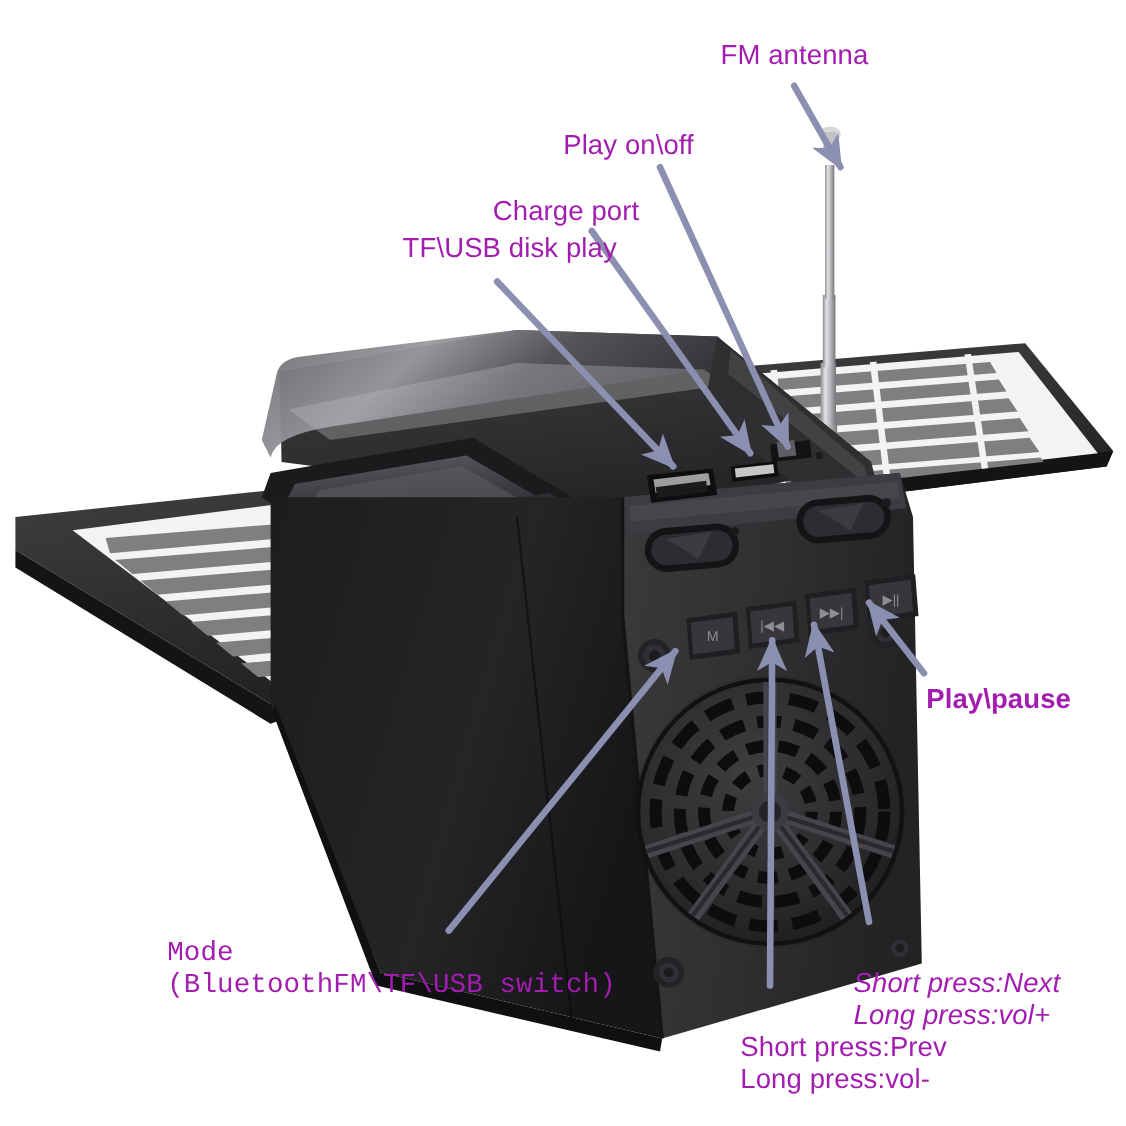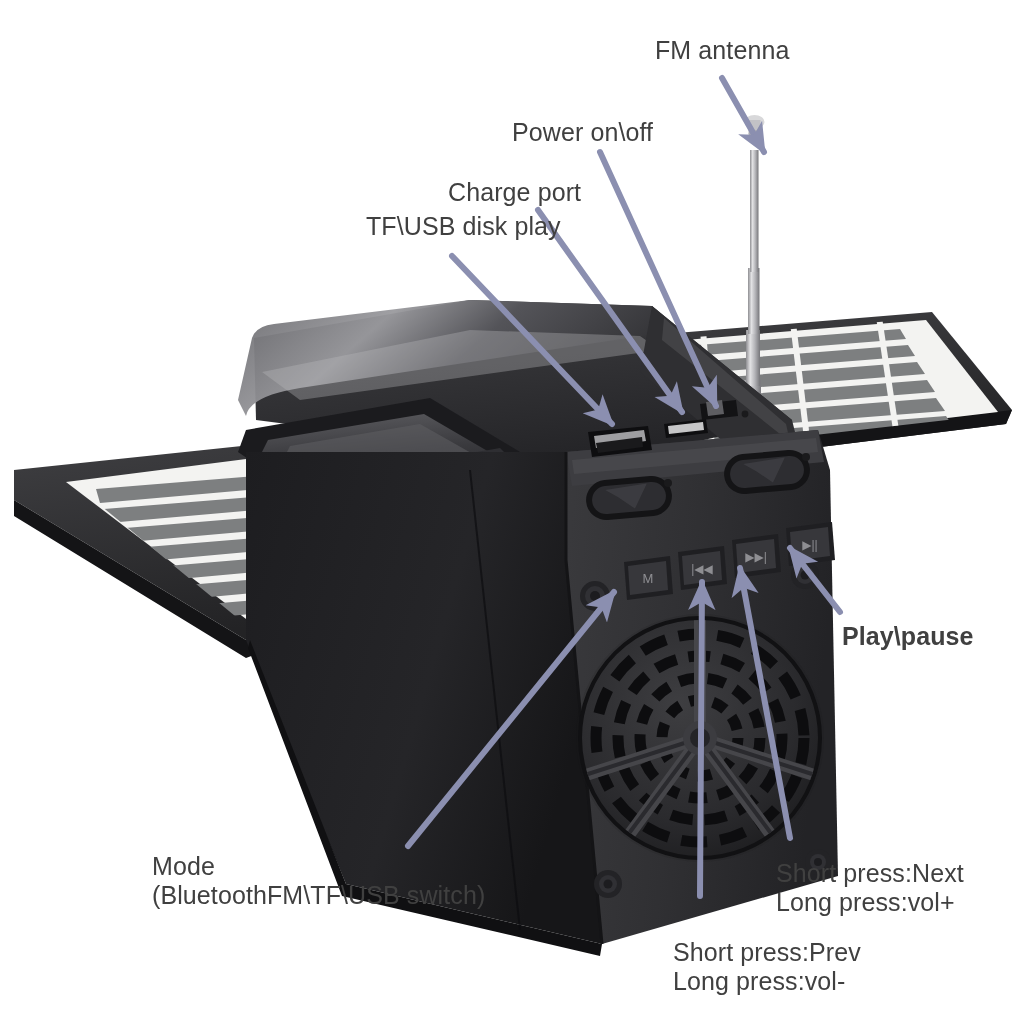--- a/index.html
+++ b/index.html
@@ -1,20 +1,20 @@
 <!DOCTYPE html>
 <html><head>
 <meta charset="utf-8">
 <style>
   html,body{margin:0;padding:0;background:#ffffff;}
   body{width:1024px;height:1024px;overflow:hidden;
        font-family:"Liberation Sans","DejaVu Sans",sans-serif;}
   #stage{position:relative;width:1024px;height:1024px;background:#fff;}
   #art{position:absolute;left:0;top:0;width:1024px;height:1024px;}
-  .lbl{position:absolute;color:#404040;font-size:25px;line-height:29px;
+  .lbl{position:absolute;color:#a21caf;font-size:25px;line-height:29px;
        white-space:pre;letter-spacing:.1px;font-weight:400;}
 </style>
 </head>
 <body>
 
 <div id="stage">
 
   <svg id="art" viewBox="0 0 1024 1024">
     <defs>
       <linearGradient id="gTopLid" x1="0" y1="0" x2="0.4" y2="1">
@@ -287,30 +287,30 @@
       <line x1="452" y1="256" x2="612" y2="424" marker-end="url(#arw)"></line>
       <line x1="840" y1="612" x2="790" y2="548" marker-end="url(#arw)"></line>
       <line x1="790" y1="838" x2="740" y2="568" marker-end="url(#arw)"></line>
       <line x1="700" y1="896" x2="702" y2="582" marker-end="url(#arw)"></line>
       <line x1="408" y1="846" x2="614" y2="592" marker-end="url(#arw)"></line>
     </g>
   </svg>
 
   <div class="lbl" style="left:655px; top:36px;">FM antenna</div>
 
-  <div class="lbl" style="left:512px; top:118px;">Power on\off</div>
+  <div class="lbl" style="left:512px; top:118px;">Play on\off</div>
 
   <div class="lbl" style="left:448px; top:178px;">Charge port</div>
 
   <div class="lbl" style="left:366px; top:212px;">TF\USB disk play</div>
 
   <div class="lbl" style="left:842px; top:622px;font-weight:bold;">Play\pause</div>
 
-  <div class="lbl" style="left:776px; top:859px;">Short press:Next
+  <div class="lbl" style="left:776px; top:880px;font-style:italic;">Short press:Next
 Long press:vol+</div>
 
   <div class="lbl" style="left:673px; top:908px;margin-top:30px;">Short press:Prev
 Long press:vol-</div>
 
-  <div class="lbl" style="left:152px; top:852px;">Mode
+  <div class="lbl" style="left:152px; top:852px;font-family:Liberation Mono, monospace;">Mode
 (BluetoothFM\TF\USB switch)</div>
 
 </div>
 
 </body></html>

